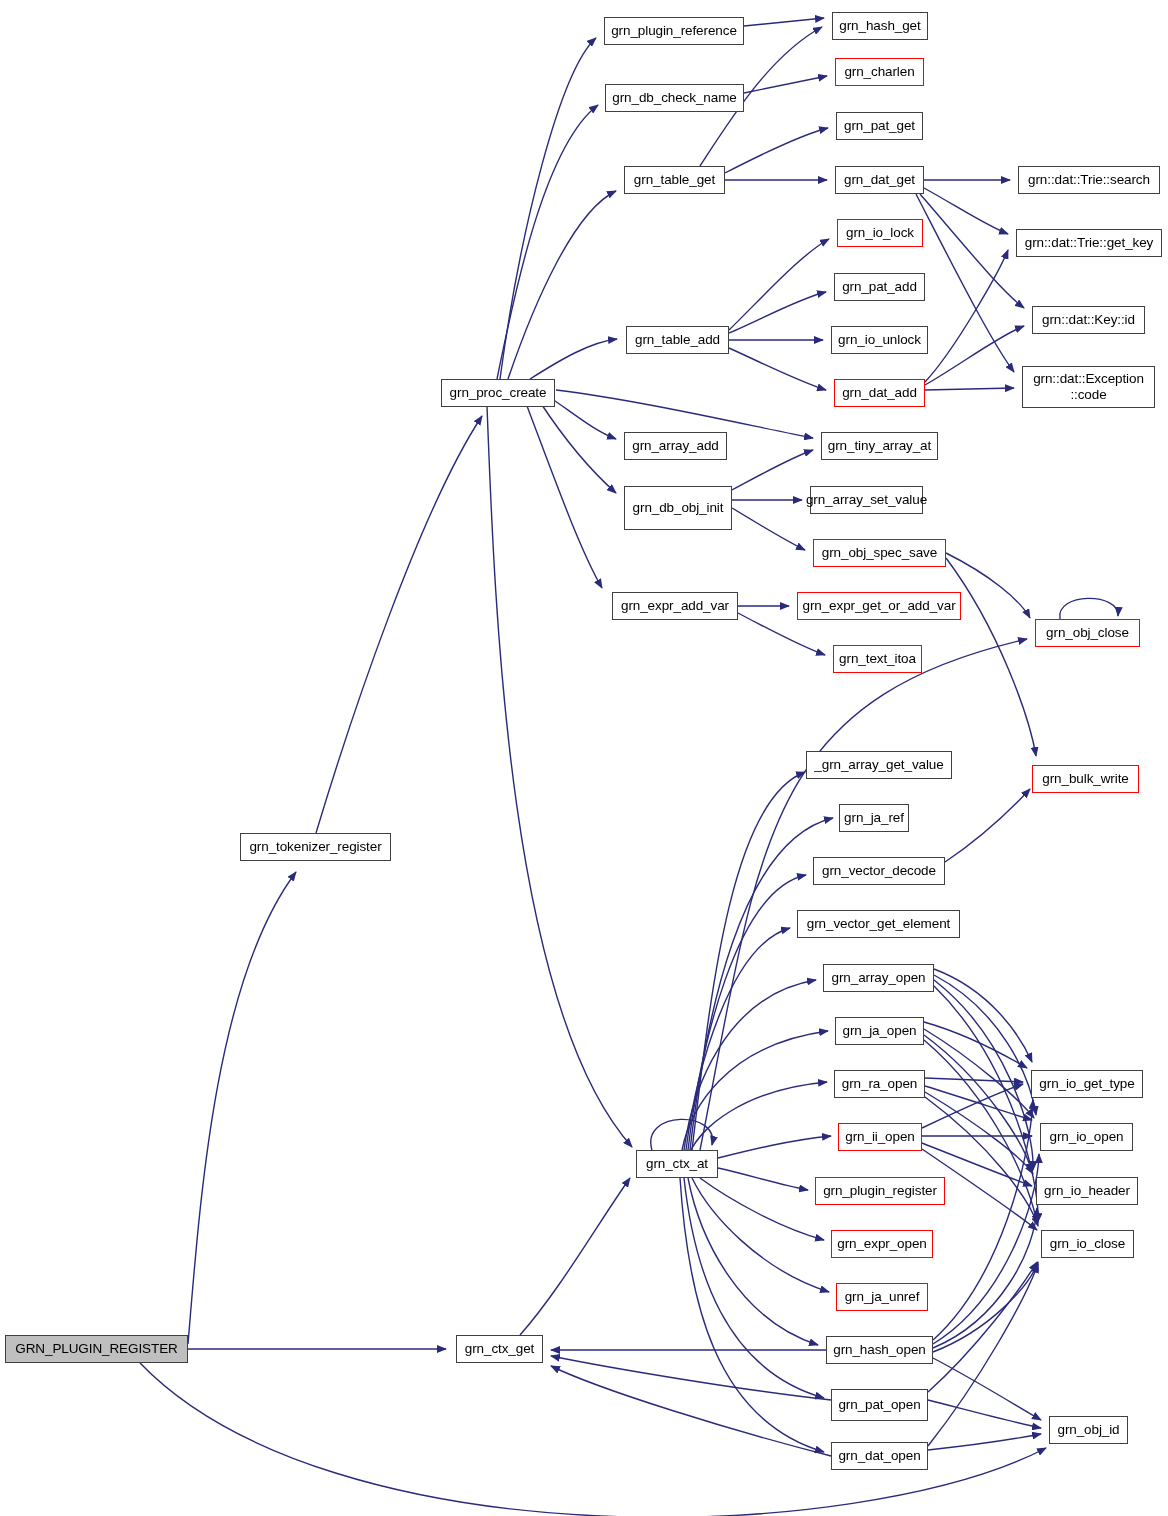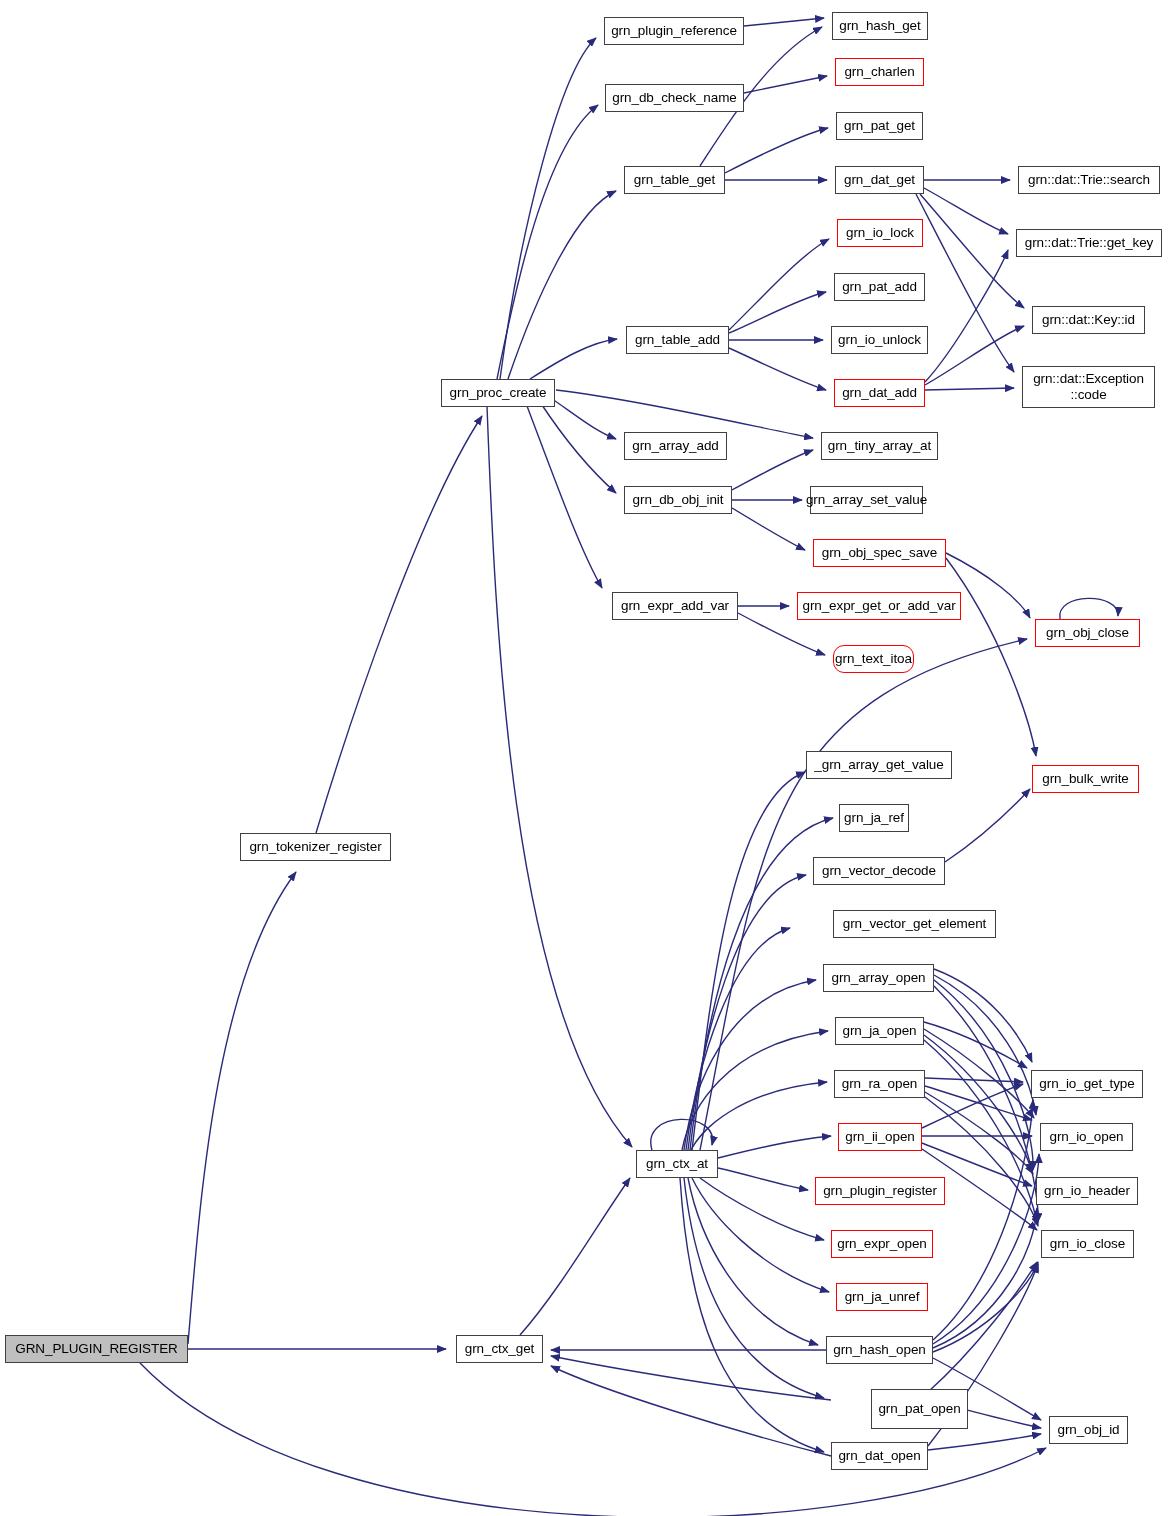--- a/index.html
+++ b/index.html
@@ -146,44 +146,44 @@
     <div class="node" style="left: 834px; top: 273px; width: 91px; height: 28px;">grn_pat_add</div>
     <div class="node" style="left: 1032px; top: 306px; width: 113px; height: 28px;">grn::dat::Key::id</div>
     <div class="node" style="left: 626px; top: 326px; width: 103px; height: 28px;">grn_table_add</div>
     <div class="node" style="left: 831px; top: 326px; width: 97px; height: 28px;">grn_io_unlock</div>
     <div class="node red" style="left: 834px; top: 379px; width: 91px; height: 28px;">grn_dat_add</div>
     <div class="node two-line" style="left: 1022px; top: 366px; width: 133px; height: 42px;">grn::dat::Exception
 ::code</div>
     <div class="node" style="left: 441px; top: 379px; width: 114px; height: 28px;">grn_proc_create</div>
     <div class="node" style="left: 624px; top: 432px; width: 103px; height: 28px;">grn_array_add</div>
     <div class="node" style="left: 821px; top: 432px; width: 117px; height: 28px;">grn_tiny_array_at</div>
-    <div class="node" style="left: 624px; top: 486px; width: 108px; height: 28px;">grn_db_obj_init</div>
+    <div class="node" style="left: 624px; top: 486px; width: 108px; height: 44px;">grn_db_obj_init</div>
     <div class="node" style="left: 810px; top: 486px; width: 113px; height: 28px;">grn_array_set_value</div>
     <div class="node red" style="left: 813px; top: 539px; width: 133px; height: 28px;">grn_obj_spec_save</div>
     <div class="node" style="left: 612px; top: 592px; width: 126px; height: 28px;">grn_expr_add_var</div>
     <div class="node red" style="left: 797px; top: 592px; width: 164px; height: 28px;">grn_expr_get_or_add_var</div>
     <div class="node red" style="left: 1035px; top: 619px; width: 105px; height: 28px;">grn_obj_close</div>
-    <div class="node red" style="left: 833px; top: 645px; width: 81px; height: 28px; border-radius: 11px;">grn_text_itoa</div>
+    <div class="node red" style="left: 833px; top: 645px; width: 89px; height: 28px;">grn_text_itoa</div>
     <div class="node red" style="left: 1032px; top: 765px; width: 107px; height: 28px;">grn_bulk_write</div>
     <div class="node" style="left: 806px; top: 751px; width: 146px; height: 28px;">_grn_array_get_value</div>
     <div class="node" style="left: 839px; top: 804px; width: 70px; height: 28px;">grn_ja_ref</div>
     <div class="node" style="left: 813px; top: 857px; width: 132px; height: 28px;">grn_vector_decode</div>
-    <div class="node" style="left: 797px; top: 910px; width: 163px; height: 28px; margin-left: 36px;">grn_vector_get_element</div>
+    <div class="node" style="left: 797px; top: 910px; width: 163px; height: 28px;">grn_vector_get_element</div>
     <div class="node" style="left: 823px; top: 964px; width: 111px; height: 28px;">grn_array_open</div>
     <div class="node" style="left: 835px; top: 1017px; width: 89px; height: 28px;">grn_ja_open</div>
     <div class="node" style="left: 834px; top: 1070px; width: 91px; height: 28px;">grn_ra_open</div>
     <div class="node" style="left: 1031px; top: 1070px; width: 112px; height: 28px;">grn_io_get_type</div>
     <div class="node red" style="left: 838px; top: 1123px; width: 84px; height: 28px;">grn_ii_open</div>
     <div class="node" style="left: 1040px; top: 1123px; width: 93px; height: 28px;">grn_io_open</div>
     <div class="node" style="left: 636px; top: 1150px; width: 82px; height: 28px;">grn_ctx_at</div>
     <div class="node red" style="left: 815px; top: 1177px; width: 130px; height: 28px;">grn_plugin_register</div>
     <div class="node" style="left: 1036px; top: 1177px; width: 102px; height: 28px;">grn_io_header</div>
     <div class="node red" style="left: 831px; top: 1230px; width: 102px; height: 28px;">grn_expr_open</div>
     <div class="node" style="left: 1041px; top: 1230px; width: 93px; height: 28px;">grn_io_close</div>
     <div class="node red" style="left: 836px; top: 1283px; width: 92px; height: 28px;">grn_ja_unref</div>
     <div class="node root" style="left: 5px; top: 1335px; width: 183px; height: 28px;">GRN_PLUGIN_REGISTER</div>
     <div class="node" style="left: 456px; top: 1335px; width: 87px; height: 28px;">grn_ctx_get</div>
     <div class="node" style="left: 826px; top: 1336px; width: 107px; height: 28px;">grn_hash_open</div>
-    <div class="node" style="left: 831px; top: 1389px; width: 97px; height: 40px; margin-left: 40px;">grn_pat_open</div>
+    <div class="node" style="left: 831px; top: 1389px; width: 97px; height: 32px;">grn_pat_open</div>
     <div class="node" style="left: 1049px; top: 1416px; width: 79px; height: 28px;">grn_obj_id</div>
     <div class="node" style="left: 831px; top: 1442px; width: 97px; height: 28px;">grn_dat_open</div>
     <div class="node" style="left: 240px; top: 833px; width: 151px; height: 28px; text-align: center;">grn_tokenizer_register</div>
   </div>
 
 </body></html>

